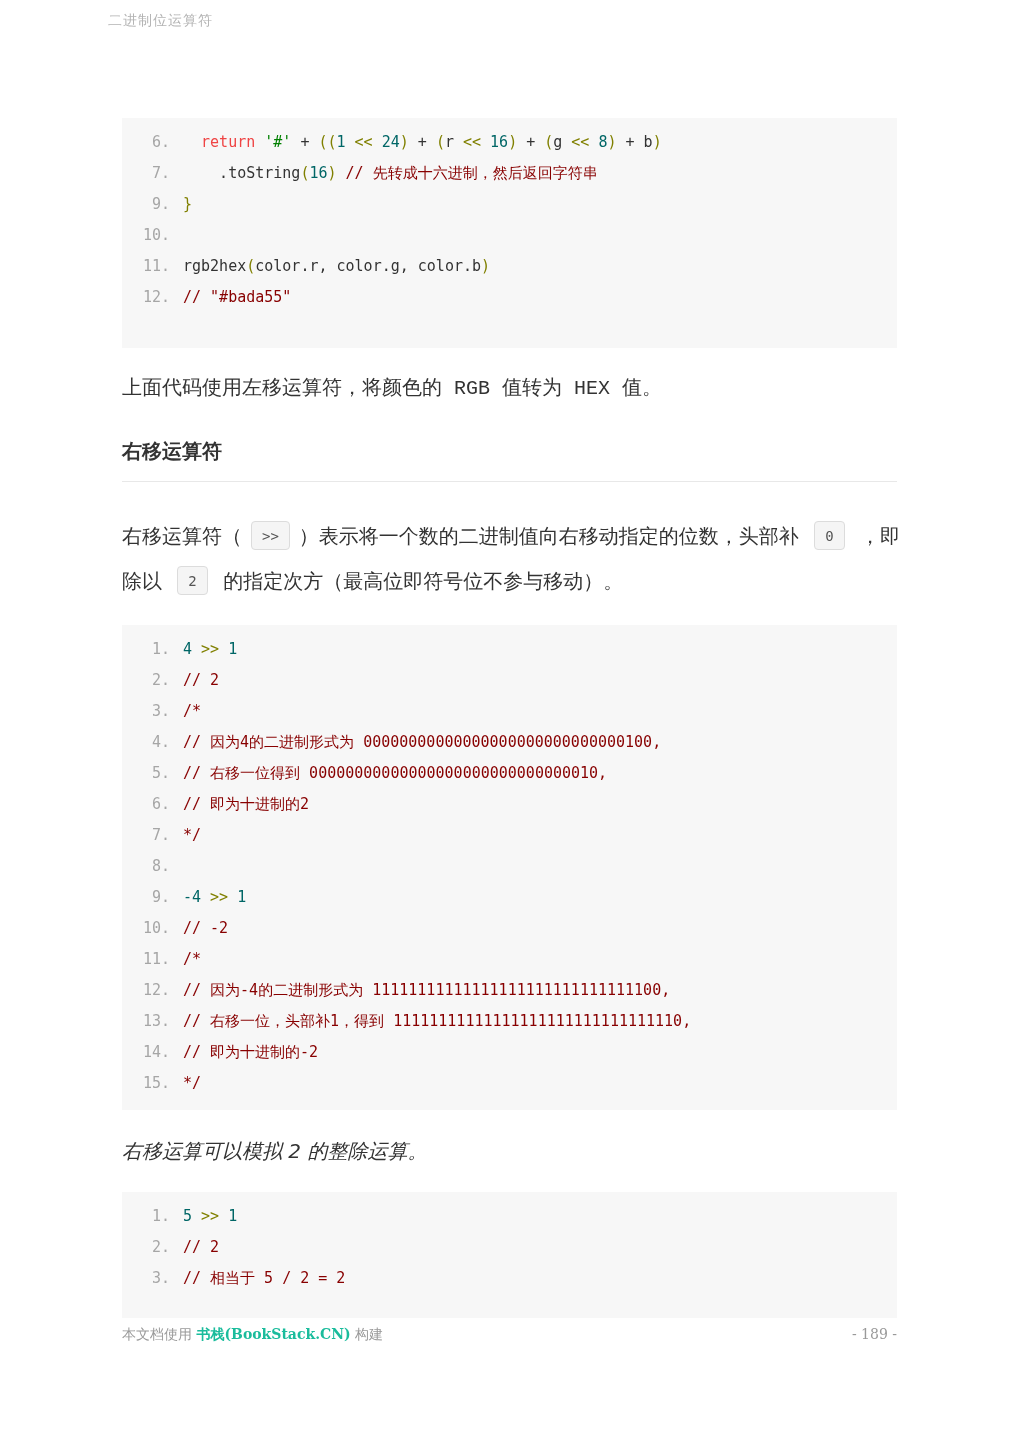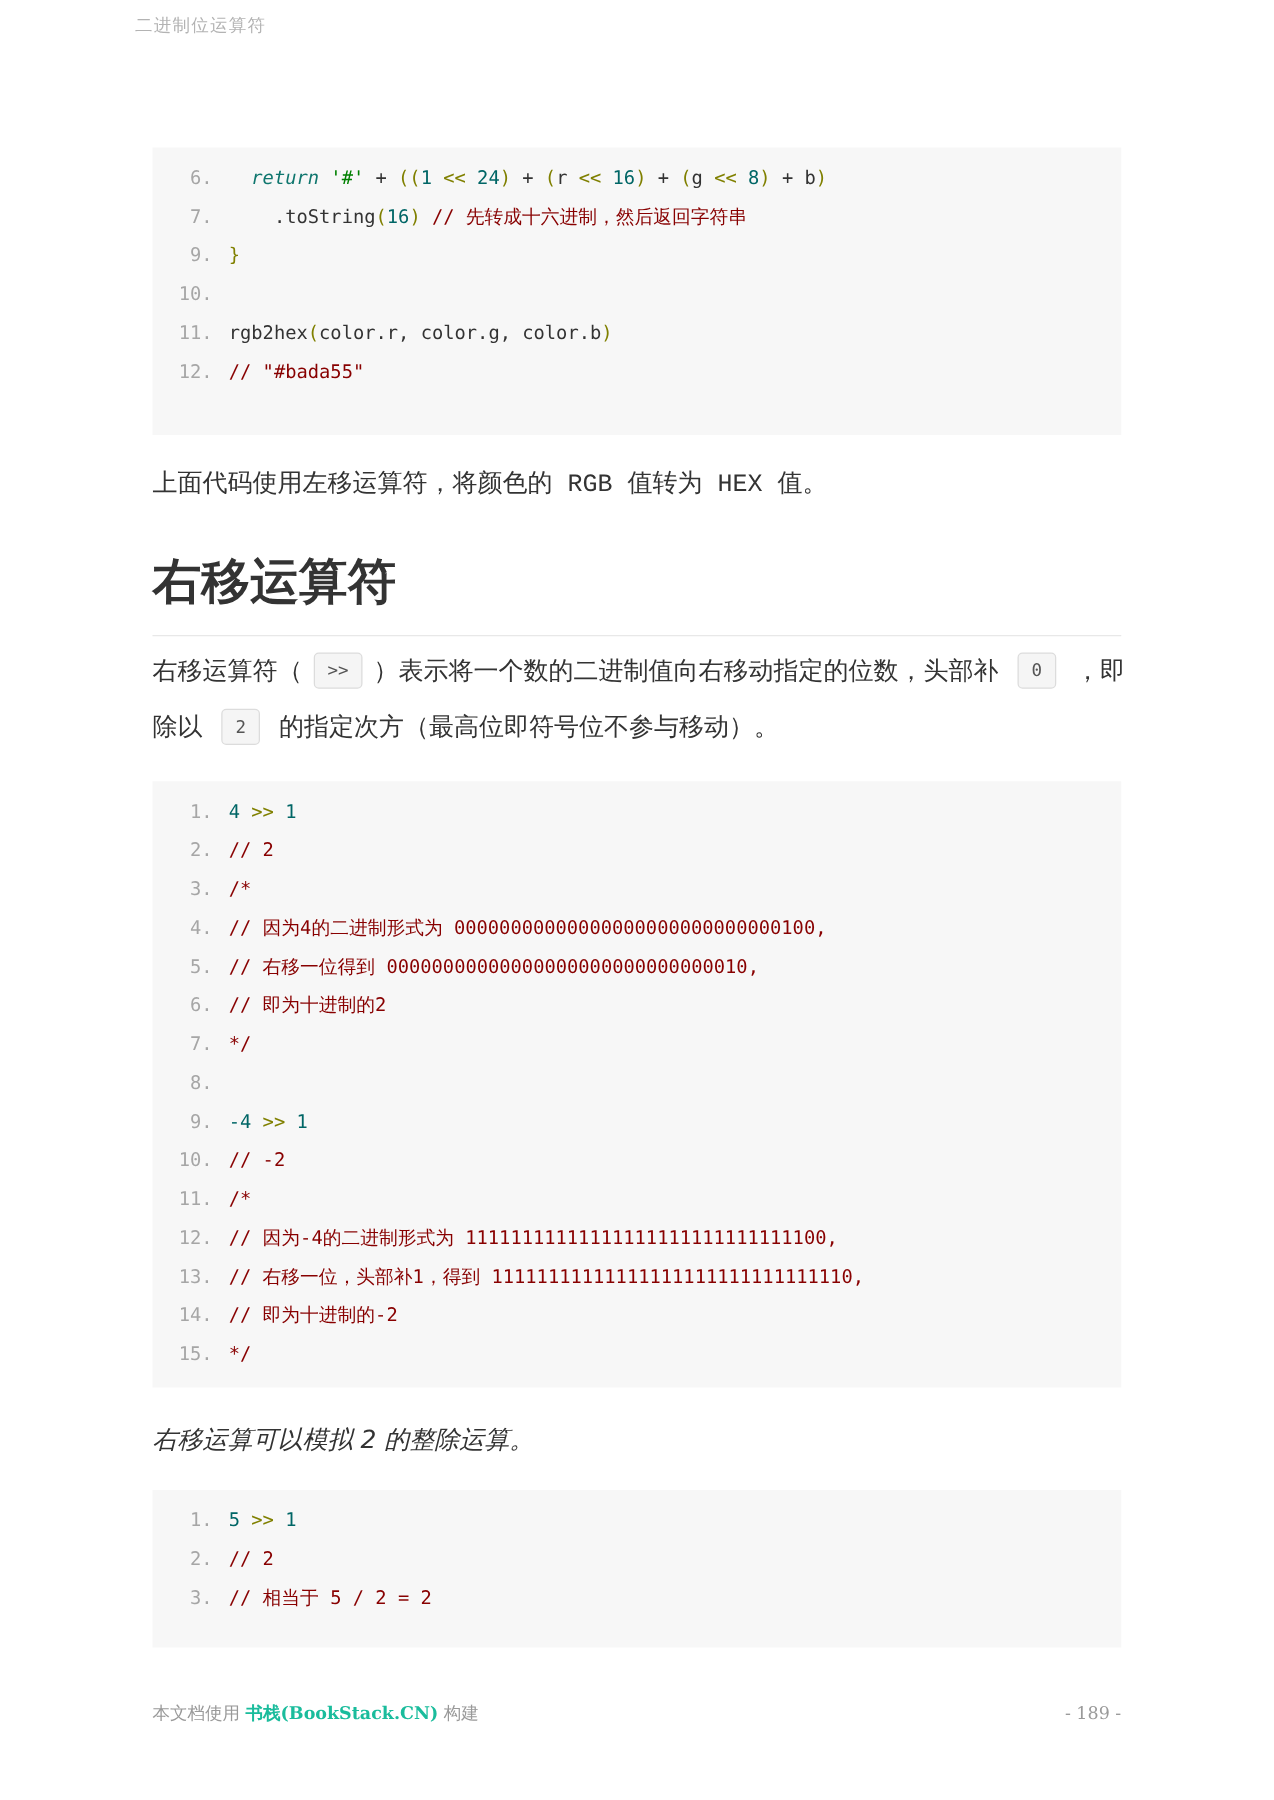--- a/index.html
+++ b/index.html
@@ -35,41 +35,41 @@
   .cl { height: 31px; line-height: 31px; white-space: pre; }
   .ln {
     display: inline-block;
     width: 40px;
     text-align: right;
     color: #a6a6a6;
     margin-right: 13px;
   }
   .cc { color: #333333; }
   .tp { color: #333333; }
-  .tk { color: #0f766e; font-style: italic; }
+  .tk { color: #ef4444; }
   .ts { color: #008000; }
   .tn { color: #006666; }
   .to { color: #808000; }
   .tc { color: #880000; }
   .para {
     position: absolute;
     left: 122px;
     width: 782px;
     font-size: 20px;
     color: #333333;
     line-height: 1.5;
   }
   #para1 { top: 374px; font-family: Liberation Mono, monospace; }
   #para2 { top: 514px; line-height: 45px; }
   #para3 { top: 1136px; font-style: italic; }
   .section-heading {
     position: absolute;
     left: 122px; top: 438px;
     width: 775px;
-    font-size: 39px;
+    font-size: 20px;
     font-weight: 600;
     color: #333333;
     padding-bottom: 16px;
     border-bottom: 1px solid #e8e8e8;
   }
   .chip {
     display: inline-block;
     font-family: "DejaVu Sans Mono", "Liberation Mono", monospace;
     font-size: 14px;
     line-height: 1;
@@ -83,21 +83,20 @@
   }
   .doc-footer {
     position: absolute;
     left: 122px; top: 1326px;
     width: 775px;
     display: flex;
     justify-content: space-between;
     align-items: baseline;
     font-size: 14px;
     color: #999999;
-    margin-top: 36px;
   }
   .footer-brand {
     font-family: "DejaVu Serif", "Liberation Serif", serif;
     font-weight: bold;
     color: #1abc9c;
     text-decoration: none;
   }
   .page-number {
     font-family: "DejaVu Serif", "Liberation Serif", serif;
     color: #999999;

